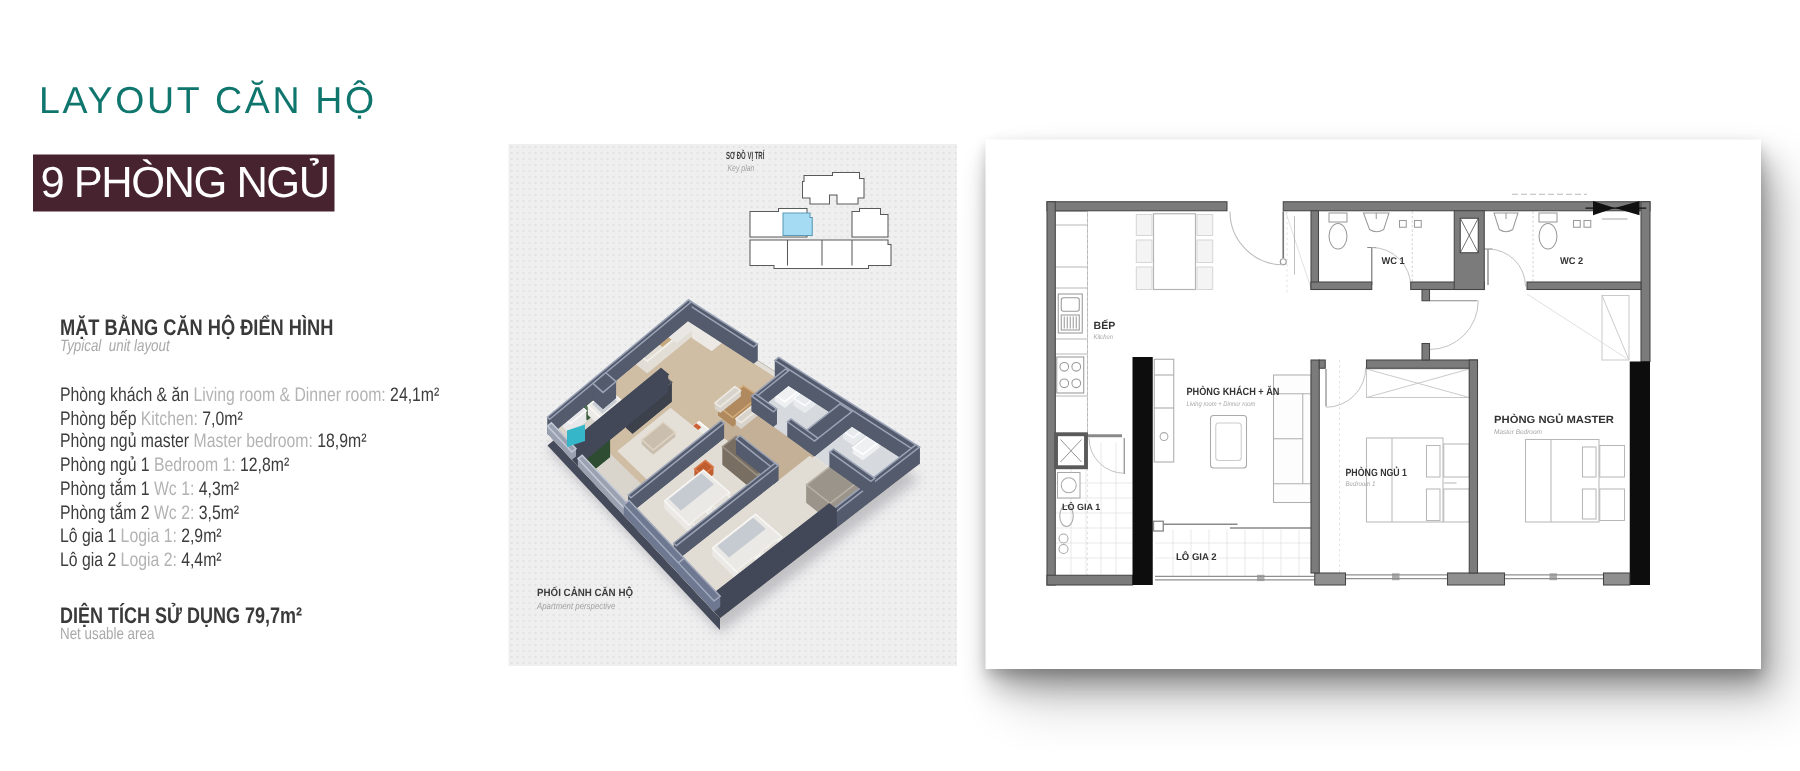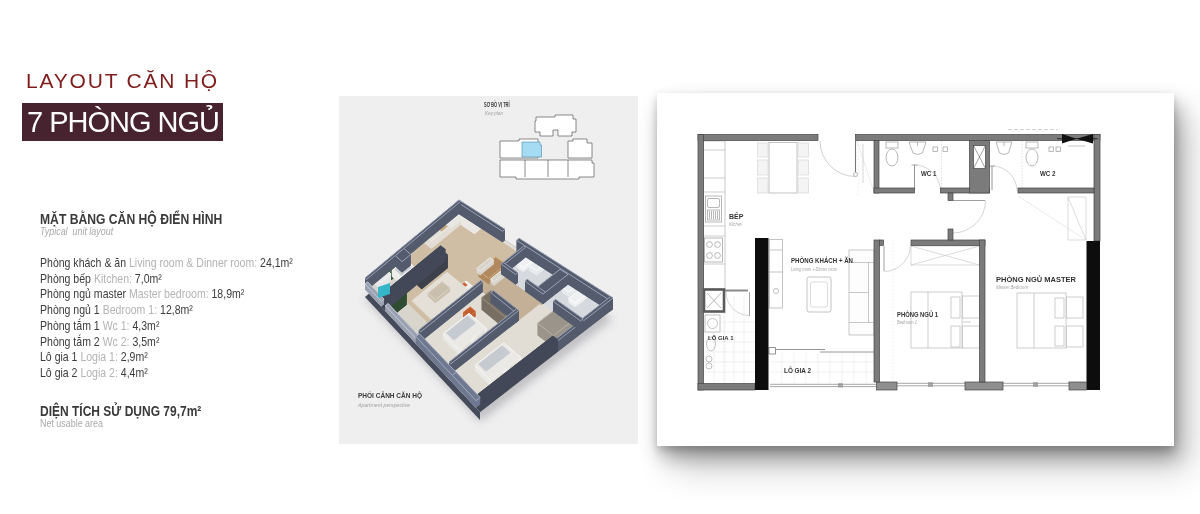--- a/index.html
+++ b/index.html
@@ -2,23 +2,23 @@
 <html><head>
 <meta charset="utf-8">
 <style>
   html,body{margin:0;padding:0;}
   body{width:1200px;height:514px;background:#ffffff;font-family:"Liberation Sans",sans-serif;position:relative;overflow:hidden;}
   .abs{position:absolute;}
 </style>
 </head>
 <body>
 
-<div class="abs" style="left:26px;top:69px;font-size:21px;color:#7f1d1d;letter-spacing:1.8px;white-space:nowrap;">LAYOUT CĂN HỘ</div>
-
-<div class="abs" style="left:22px;top:103px;width:196px;height:38px;background:#46232f;color:#ffffff;font-size:29px;letter-spacing:-1px;line-height:38px;padding-left:5px;white-space:nowrap;">7 PHÒNG NGỦ</div>
+<div class="abs" style="left:26px;top:53px;font-size:25px;color:#0f766e;letter-spacing:1.8px;white-space:nowrap;">LAYOUT CĂN HỘ</div>
+
+<div class="abs" style="left:22px;top:103px;width:196px;height:38px;background:#46232f;color:#ffffff;font-size:29px;letter-spacing:-1px;line-height:38px;padding-left:5px;white-space:nowrap;">9 PHÒNG NGỦ</div>
 
 <div class="abs" style="left:40px;top:210px;font-size:15px;font-weight:bold;color:#3a3a3a;transform:scaleX(0.81);transform-origin:left center;white-space:nowrap;">MẶT BẰNG CĂN HỘ ĐIỂN HÌNH</div>
 
 <div class="abs" style="left:40px;top:225px;font-size:11px;font-style:italic;color:#a9a9a9;transform:scaleX(0.81);transform-origin:left center;white-space:nowrap;">Typical&nbsp; unit layout</div>
 
 <div class="abs" style="left:40px;top:255px;font-size:13px;color:#3c3c3c;line-height:15.7px;transform:scaleX(0.81);transform-origin:left top;white-space:nowrap;">
   <div>Phòng khách &amp; ăn <span style="color:#b3b3b3">Living room &amp; Dinner room:</span> 24,1m²</div>
   <div>Phòng bếp <span style="color:#b3b3b3">Kitchen:</span> 7,0m²</div>
   <div>Phòng ngủ master <span style="color:#b3b3b3"> Master bedroom:</span> 18,9m²</div>
   <div>Phòng ngủ 1 <span style="color:#b3b3b3">Bedroom 1:</span> 12,8m²</div>

